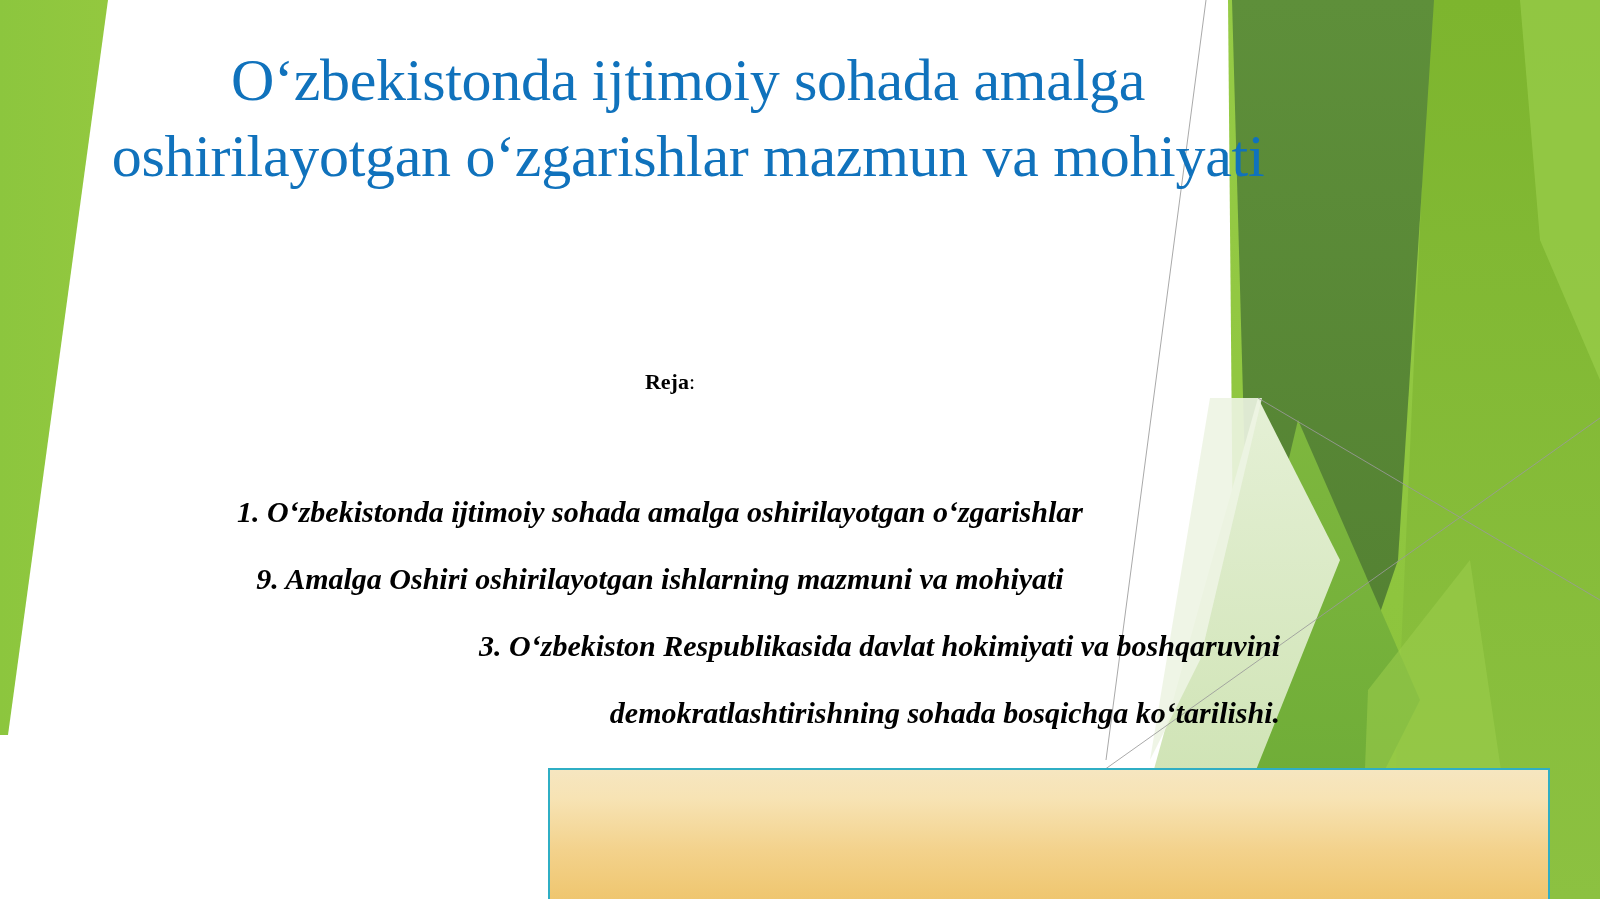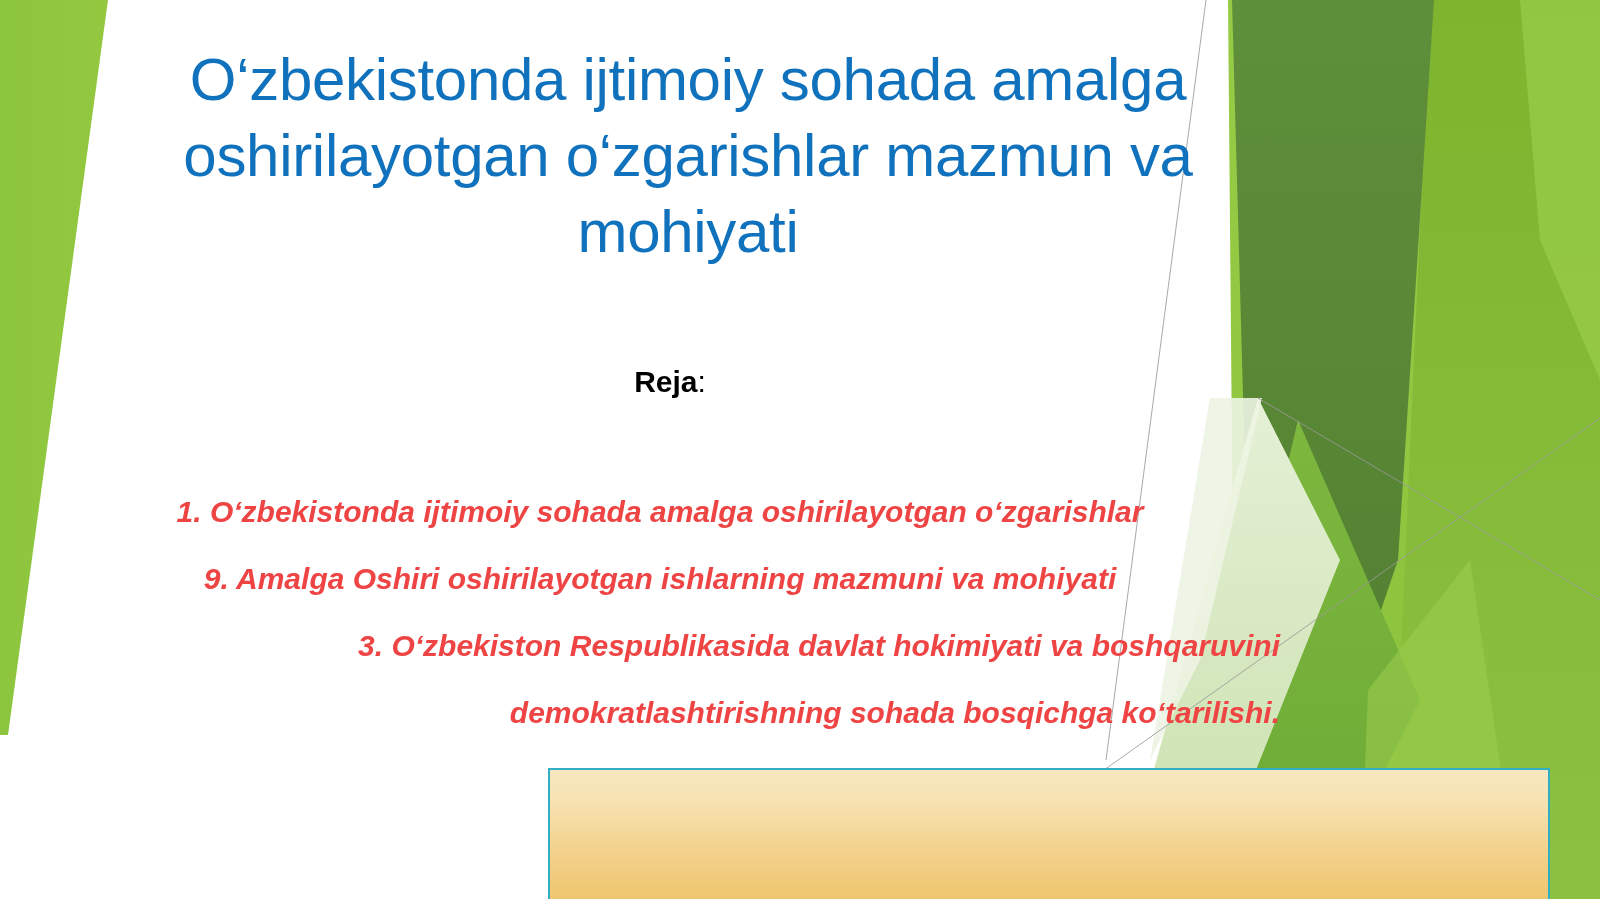--- a/index.html
+++ b/index.html
@@ -6,21 +6,21 @@
     margin: 0;
     padding: 0;
     background: #ffffff;
   }
   #slide {
     position: relative;
     width: 1600px;
     height: 899px;
     overflow: hidden;
     background: #ffffff;
-    font-family: Liberation Sans, sans-serif;
+    font-family: Liberation Serif, serif;
   }
   #deco-svg {
     position: absolute;
     inset: 0;
     width: 1600px;
     height: 899px;
     pointer-events: none;
   }
   .content-layer {
     position: absolute;
@@ -40,39 +40,39 @@
     font-weight: 400;
     letter-spacing: -0.3px;
     white-space: pre-line;
   }
   #reja-line {
     position: absolute;
     left: 80px;
     top: 362px;
     width: 1180px;
     text-align: center;
-    font-size: 30px;
+    font-size: 22px;
     line-height: 40px;
     color: #000000;
   }
   #reja-line .reja-word {
     font-weight: bold;
   }
   #body-list {
     position: absolute;
     left: 40px;
     top: 478px;
     width: 1240px;
   }
   .body-line {
     font-size: 30px;
     line-height: 67px;
     font-style: italic;
     font-weight: 600;
-    color: #ef4444;
+    color: #000000;
     white-space: nowrap;
   }
   .al-center { text-align: center; }
   .al-left   { text-align: right; padding-left: 10px; }
   #gold-box {
     position: absolute;
     left: 548px;
     top: 768px;
     width: 1002px;
     height: 131px;

